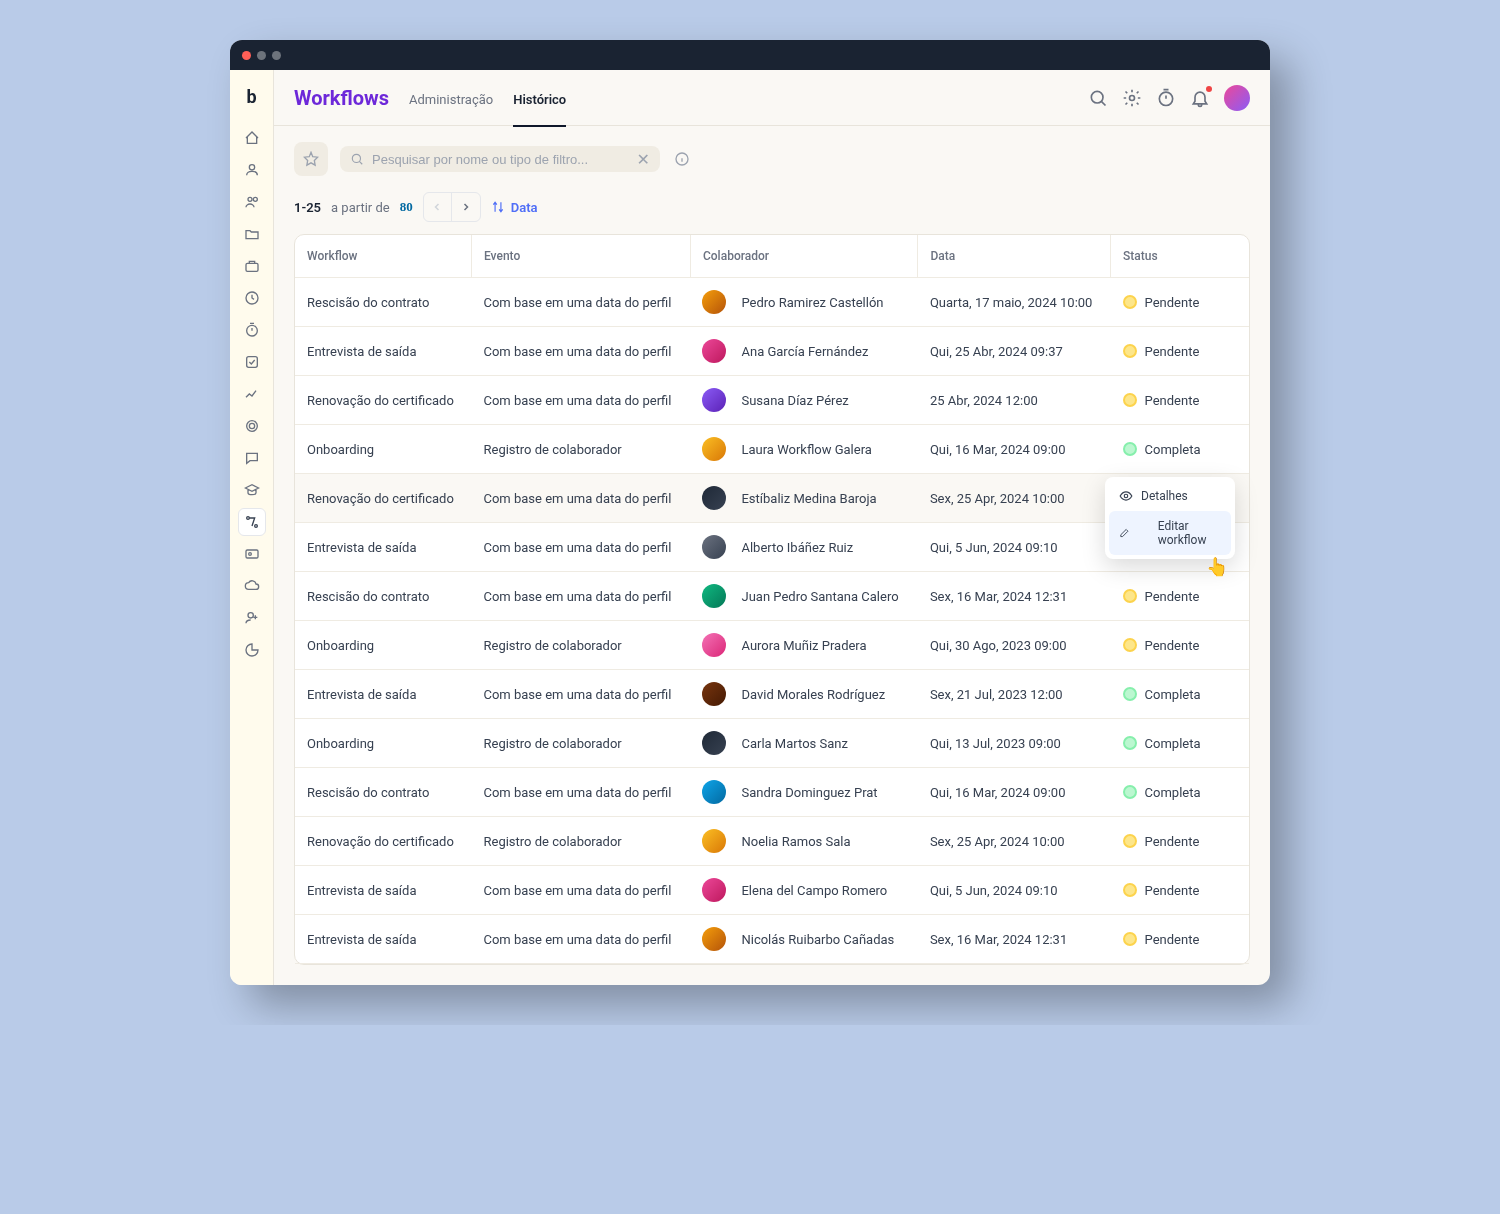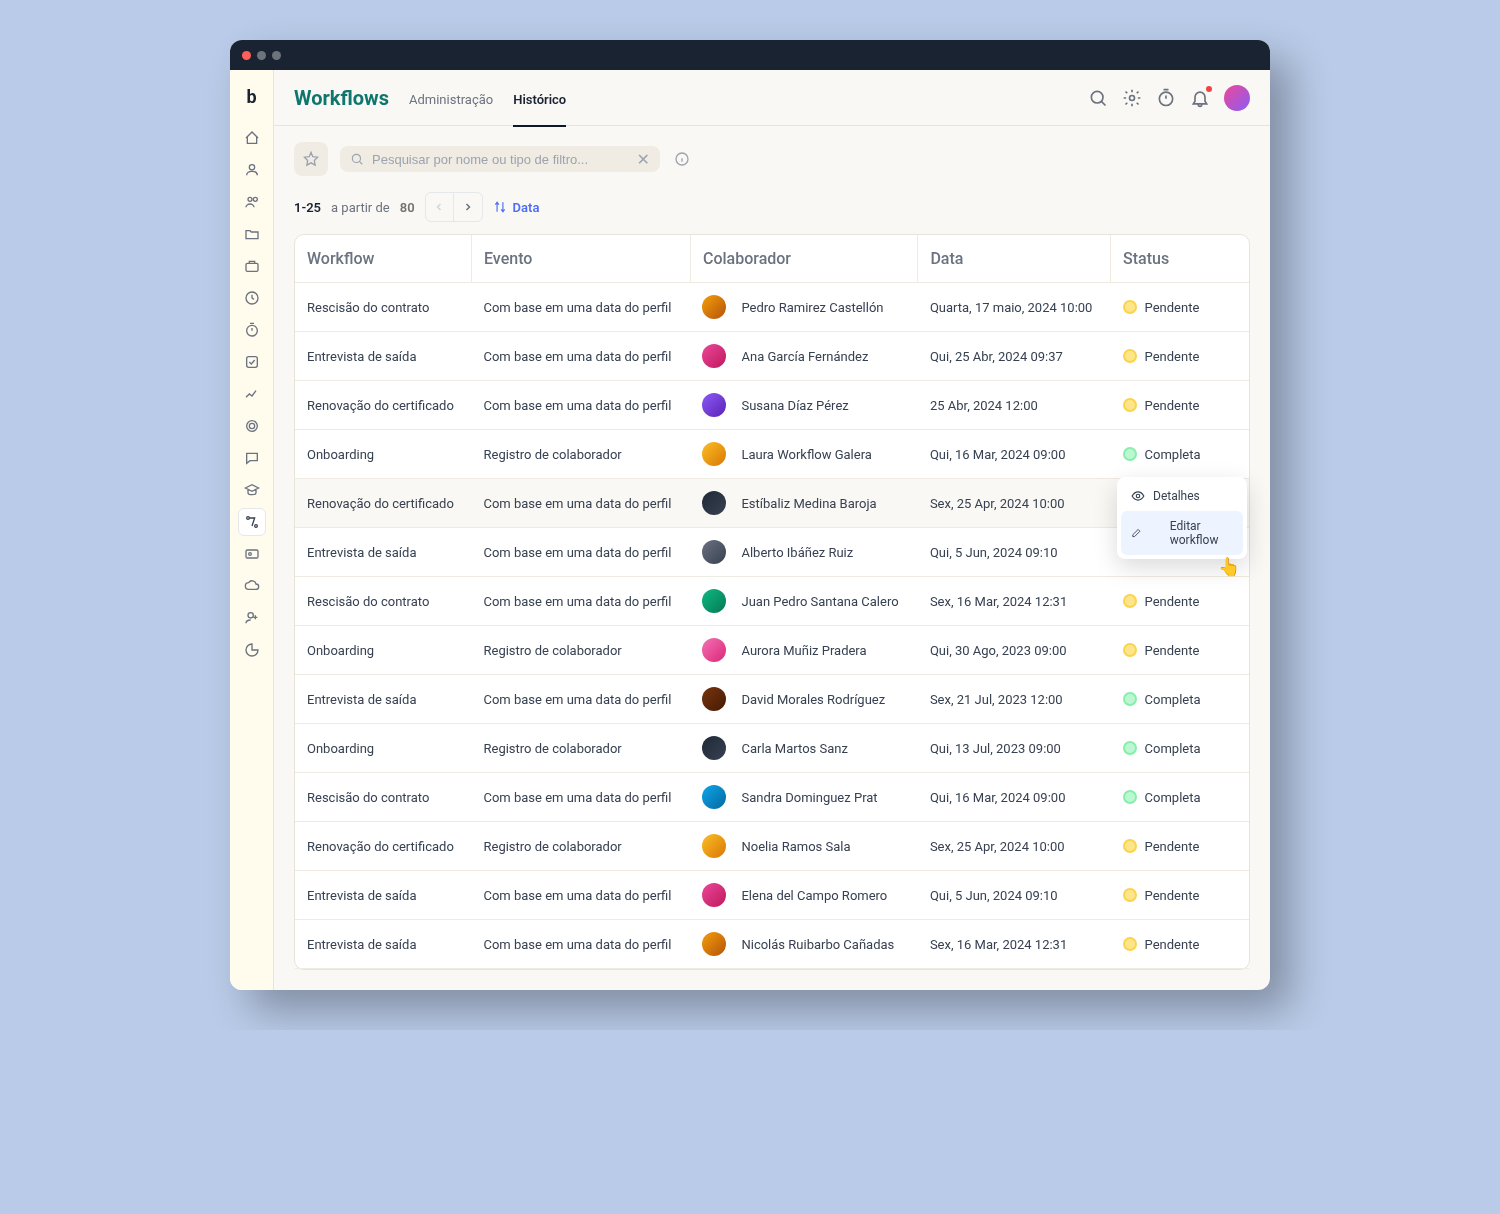--- a/index.html
+++ b/index.html
@@ -72,21 +72,21 @@
   height: 56px;
   display: flex;
   align-items: center;
   padding: 0 20px;
   border-bottom: 1px solid #e8e4db;
   gap: 20px;
 }
 .page-title {
   font-size: 20px;
   font-weight: 700;
-  color: #0f766e;
+  color: #6d28d9;
 }
 .tabs { display: flex; gap: 20px; margin-top: 6px; }
 .tab {
   font-size: 13px;
   color: #6b7280;
   padding: 18px 0;
   cursor: pointer;
 }
 .tab.active {
   color: #1a2332;
@@ -167,21 +167,21 @@
 }
 .pagination-row {
   padding: 8px 20px 12px;
   display: flex;
   align-items: center;
   gap: 10px;
   font-size: 13px;
   color: #6b7280;
 }
 .page-range { font-weight: 600; color: #1a2332; }
-.page-total { font-weight: 600; color: #737373; }
+.page-total { font-weight: 600; color: #0369a1; font-family: Liberation Serif, serif; }
 .pager {
   display: flex;
   border: 1px solid #e5e7eb;
   border-radius: 6px;
   overflow: hidden;
 }
 .pager-btn {
   width: 28px;
   height: 28px;
   display: flex;
@@ -203,21 +203,21 @@
   margin: 0 20px 20px;
   background: #fff;
   border: 1px solid #e8e4db;
   border-radius: 10px;
   overflow: visible;
   position: relative;
 }
 table { width: 100%; border-collapse: collapse; }
 th {
   text-align: left;
-  font-size: 16px;
+  font-size: 12px;
   font-weight: 500;
   color: #6b7280;
   padding: 14px 12px;
   border-bottom: 1px solid #efebe2;
 }
 th:not(:first-child) { border-left: 1px solid #efebe2; }
 td {
   padding: 12px;
   font-size: 13px;
   color: #374151;
@@ -235,21 +235,21 @@
 .status { display: flex; align-items: flex-start; gap: 8px; }
 .status-dot {
   width: 14px;
   height: 14px;
   border-radius: 50%;
 }
 .status-pending { background: #fde68a; border: 2px solid #fcd34d; }
 .status-complete { background: #bbf7d0; border: 2px solid #86efac; }
 .row-menu {
   position: absolute;
-  right: 2px;
+  right: 14px;
   width: 130px;
   background: #fff;
   border-radius: 8px;
   box-shadow: 0 8px 24px rgba(0,0,0,0.15);
   padding: 4px;
   z-index: 10;
 }
 .menu-item {
   display: flex;
   align-items: center;

